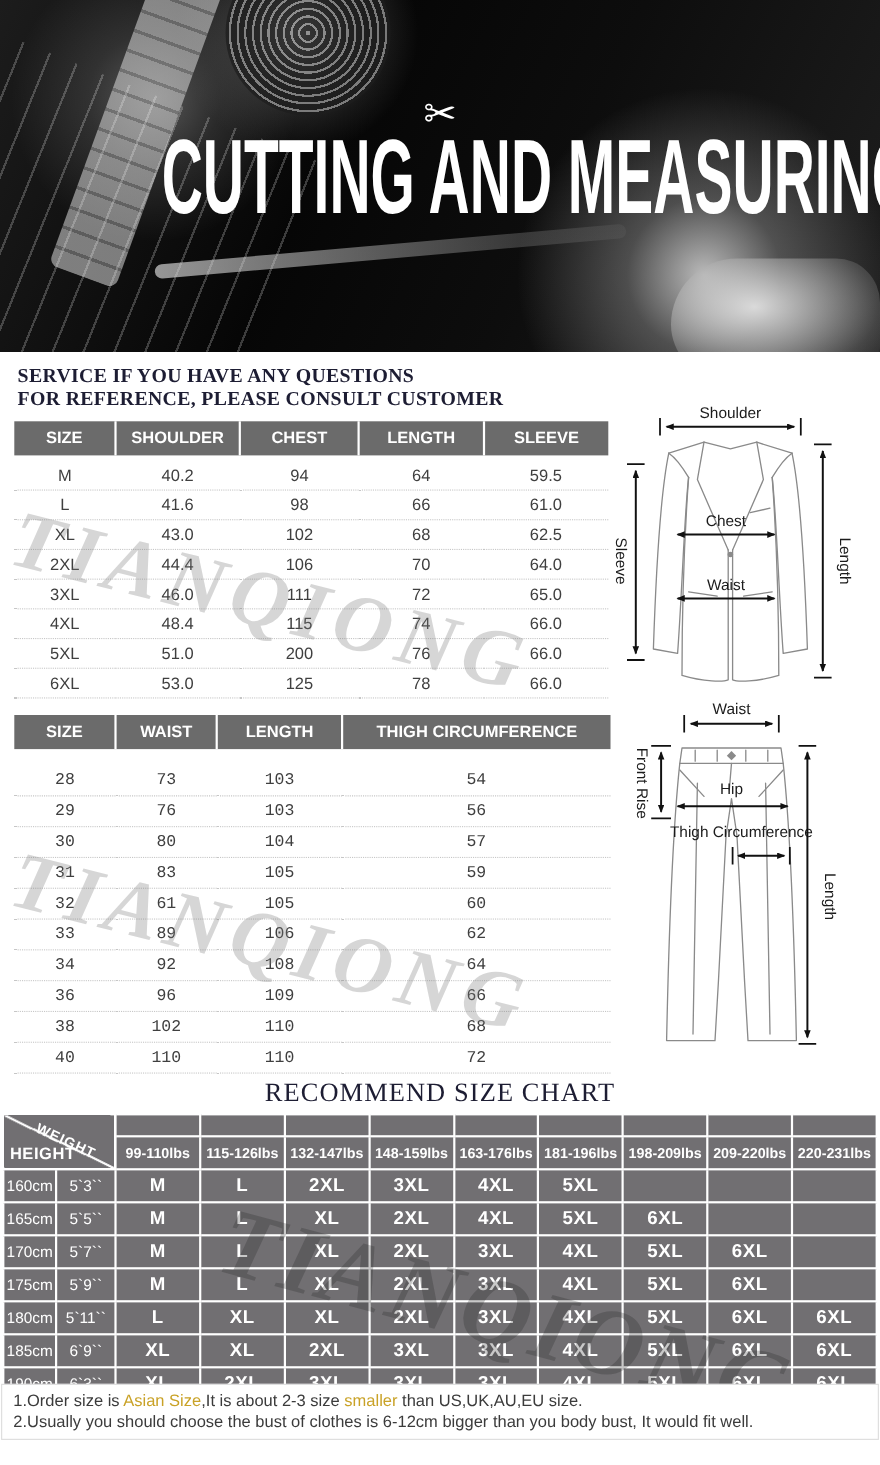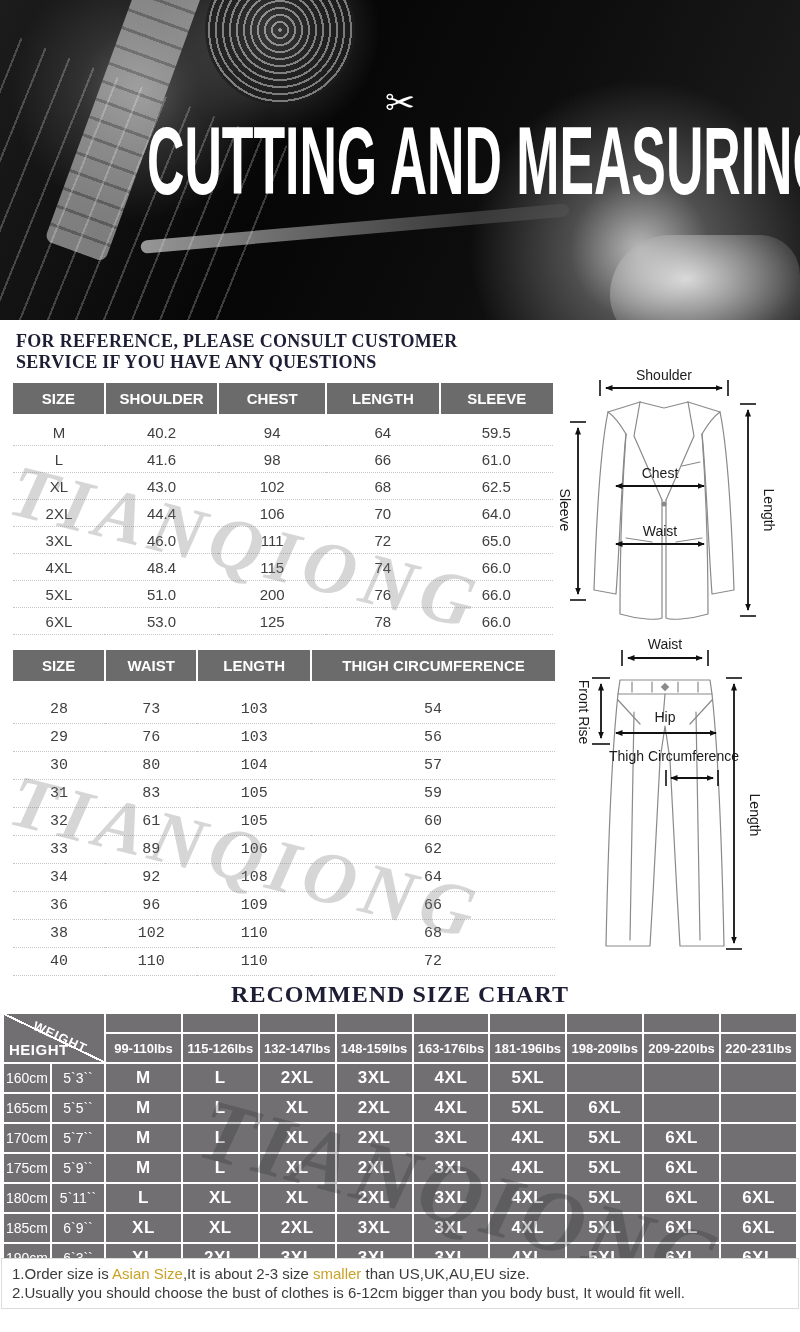--- a/index.html
+++ b/index.html
@@ -26,21 +26,21 @@
   .banner-title-wrap{position:absolute;top:118px;left:0;width:100%;text-align:center;}
   .banner-title{display:inline-block;color:#fff;font-weight:bold;font-size:74px;line-height:86px;letter-spacing:0px;
     transform:scale(.70,1.30);transform-origin:center;white-space:nowrap;}
 
   
   .ref-heading{position:absolute;top:331px;left:16px;font-family:"Liberation Serif",serif;font-weight:bold;
     font-size:18px;line-height:21px;color:var(--heading-text,#1d1d33);letter-spacing:.3px;}
   .unit{position:absolute;top:359px;left:471px;font-family:"Liberation Serif",serif;font-weight:bold;
     font-size:16px;color:var(--heading-text,#1d1d33);margin-top:24px;}
   .rec-title{position:absolute;top:981px;left:0;width:800px;text-align:center;font-family:"Liberation Serif",serif;
-    font-weight:bold;font-size:24px;color:var(--heading-text,#1d1d33);letter-spacing:1px;}
+    font-weight:normal;font-size:24px;color:var(--heading-text,#1d1d33);letter-spacing:1px;}
 
   
   .size-table{position:absolute;border-collapse:collapse;table-layout:fixed;}
   .size-table th{background:var(--table-header-bg,#6b6b6b);color:#fff;font-size:15px;font-weight:bold;height:29px;text-align:center;}
   .size-table th + th{border-left:2px solid #fff;}
   .size-table td{text-align:center;font-size:15px;color:#3f3f3f;border-bottom:1px dotted #c6c6c6;height:24px;}
   #table1{top:383px;left:13px;width:540px;}
   #table1 tbody tr:first-child td{padding-top:6px;}
   #table2{top:650px;left:13px;width:542px;}
   #table2 td{height:25px;font-family:Liberation Mono, monospace;}
@@ -91,22 +91,22 @@
   <div class="pinstripes"></div>
   <div class="blade"></div>
   <div class="fingers"></div>
   <div class="scissors">✂</div>
   <div class="banner-title-wrap">
     <span class="banner-title">CUTTING AND MEASURING</span>
   </div>
 </div>
 
 <div class="ref-heading">
+  <div>SERVICE IF YOU HAVE ANY QUESTIONS</div>
   <div>FOR REFERENCE, PLEASE CONSULT CUSTOMER</div>
-  <div>SERVICE IF YOU HAVE ANY QUESTIONS</div>
 </div>
 <div class="unit">UNIT:cm</div>
 
 <table class="size-table" id="table1">
   <colgroup>
       <col style="width:17%">
       <col style="width:21%">
       <col style="width:20%">
       <col style="width:21%">
       <col style="width:21%">

